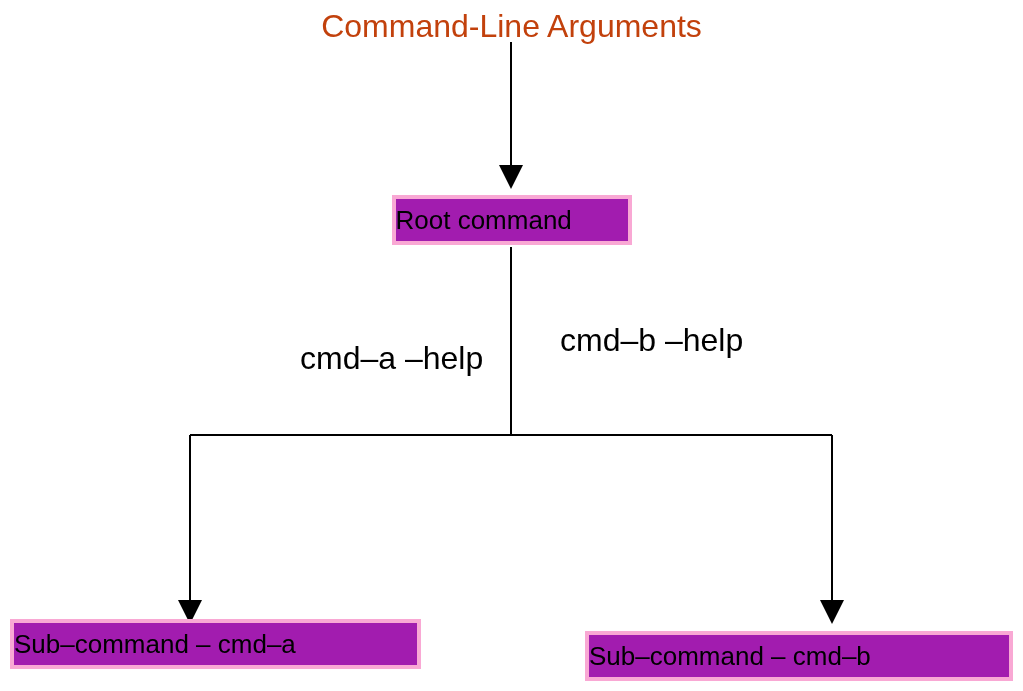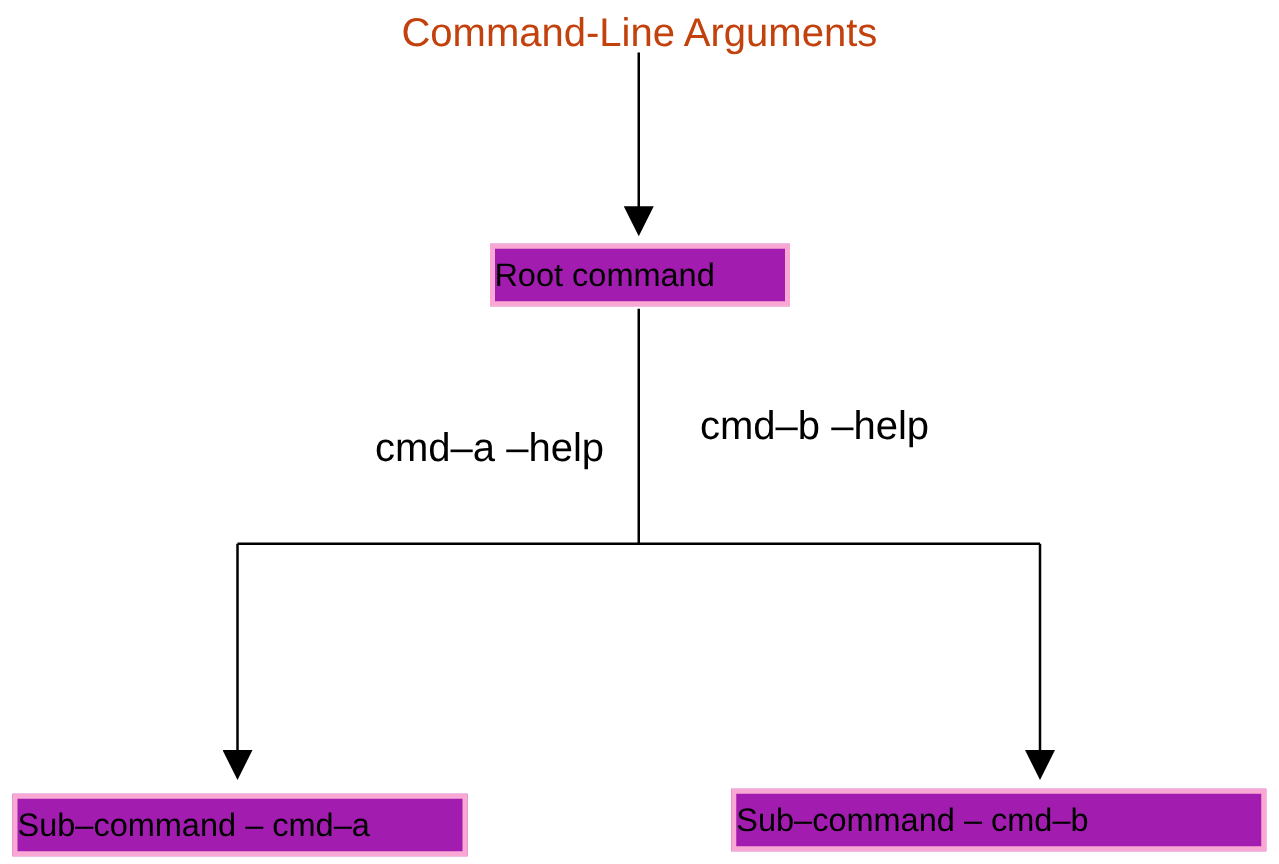--- a/index.html
+++ b/index.html
@@ -33,23 +33,23 @@
       color: #000;
     }
     .root-box {
       top: 195px;
       left: 50%;
       transform: translateX(-50%);
       width: 240px;
       height: 50px;
     }
     .sub-a {
-      bottom: 6px;
+      bottom: 22px;
       left: 10px;
-      width: 364px;
+      width: 411px;
       height: 50px;
     }
     .sub-b {
       bottom: 10px;
       right: 10px;
       width: 428px;
       height: 50px;
     }
     .edge-label {
       position: absolute;

